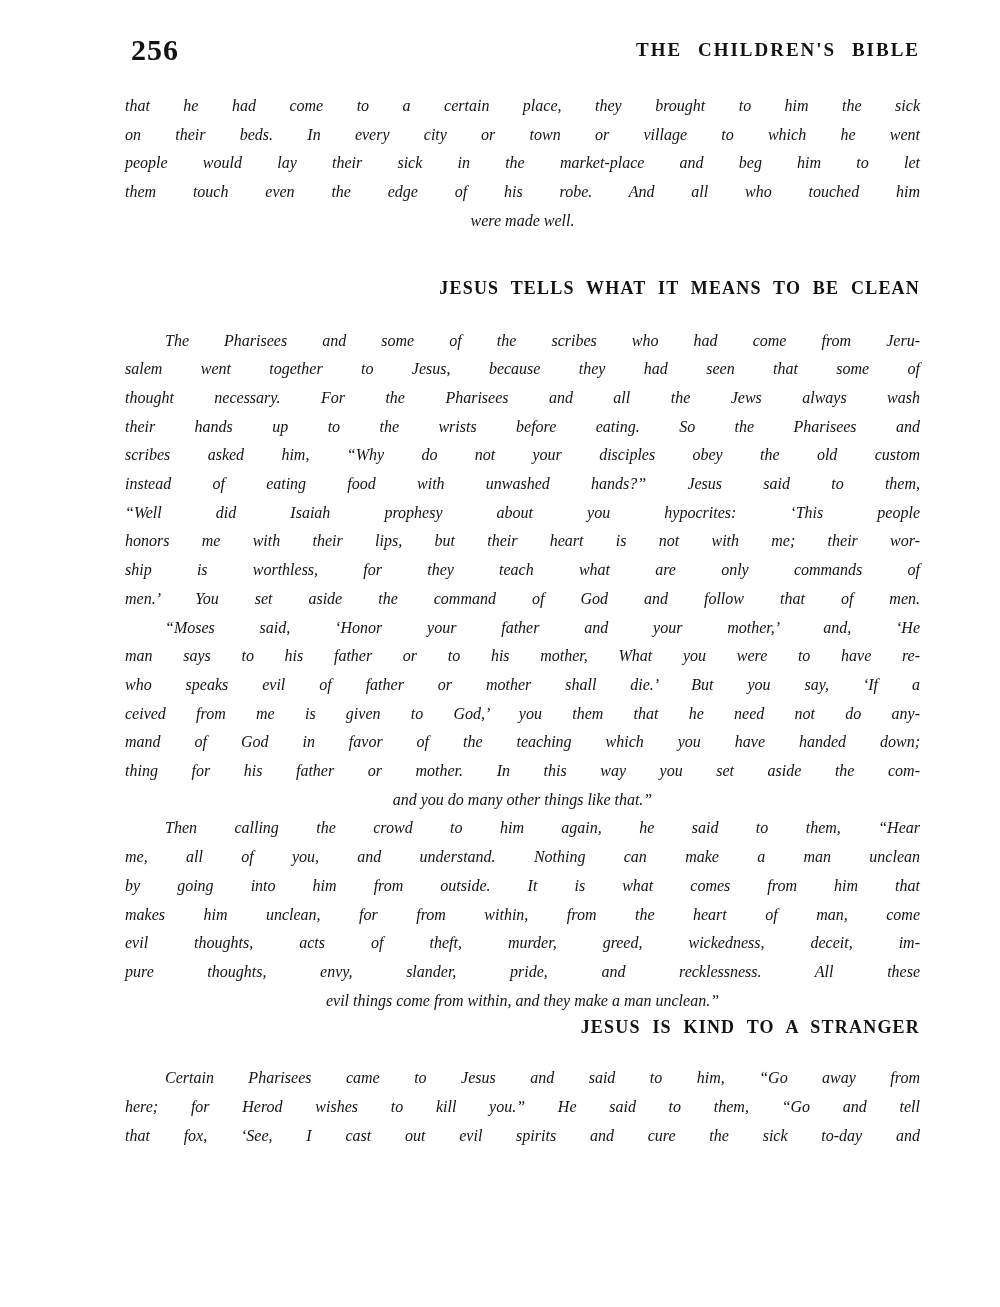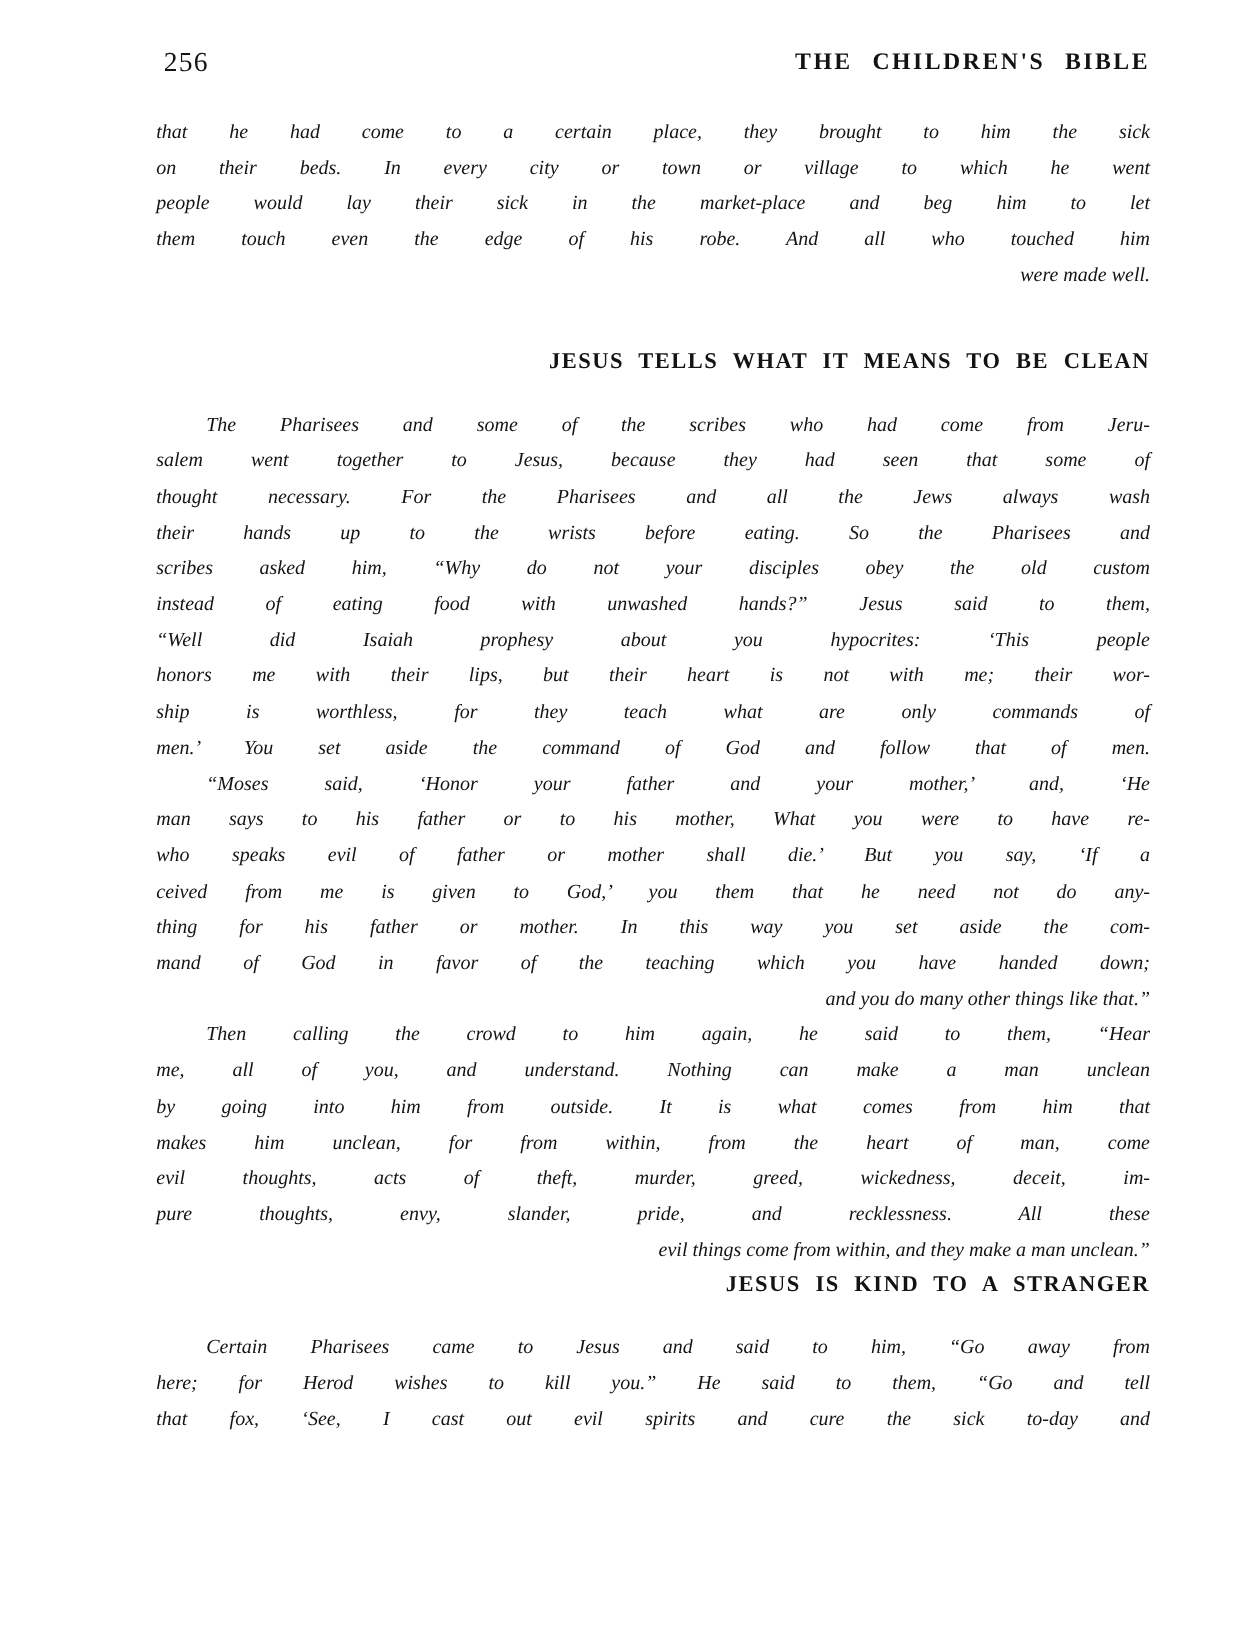--- a/index.html
+++ b/index.html
@@ -20,43 +20,43 @@
   }
   .running-head {
     position: relative;
     height: 30px;
     line-height: 30px;
   }
   .page-num {
     position: absolute;
     left: 6px;
     top: 0;
-    font-size: 22px;
-    font-weight: 400;
+    font-size: 30px;
+    font-weight: 700;
     letter-spacing: 1px;
   }
   .running-title {
     text-align: right;
     font-size: 19px;
     font-weight: 700;
     letter-spacing: 2px;
     word-spacing: 9px;
     white-space: nowrap;
   }
   .heading {
     text-align: right;
     font-size: 18px;
     font-weight: 700;
     letter-spacing: 1.2px;
     word-spacing: 6px;
     line-height: 24px;
     white-space: nowrap;
   }
   .para { font-size: 16px; line-height: 28.7px; font-style: italic; }
-  .line { text-align: right; }
+  .line { text-align: center; }
   .line.j { text-align: justify; text-align-last: justify; }
   .line.ind { text-indent: 40px; }
   
   .block-0 { margin-top: 27px; }
   .block-1 { margin-top: 40px; }
   .block-2 { margin-top: 27px; }
   .block-3 { margin-top: 0; }
   .block-4 { margin-top: 0; }
   .block-5 { }
   .block-6 { margin-top: 25px; }
@@ -89,22 +89,22 @@
           <div class="line j">“Well did Isaiah prophesy about you hypocrites: ‘This people</div>
           <div class="line j">honors me with their lips, but their heart is not with me; their wor-</div>
           <div class="line j">ship is worthless, for they teach what are only commands of</div>
           <div class="line j">men.’  You set aside the command of God and follow that of men.</div>
         </div>
         <div class="para block-3">
           <div class="line j ind">“Moses said, ‘Honor your father and your mother,’ and, ‘He</div>
           <div class="line j">man says to his father or to his mother, What you were to have re-</div>
           <div class="line j">who speaks evil of father or mother shall die.’  But you say, ‘If a</div>
           <div class="line j">ceived from me is given to God,’ you them that he need not do any-</div>
+          <div class="line j">mand of God in favor of the teaching which you have handed down;</div>
           <div class="line j">thing for his father or mother.  In this way you set aside the com-</div>
-          <div class="line j">mand of God in favor of the teaching which you have handed down;</div>
           <div class="line">and you do many other things like that.”</div>
         </div>
         <div class="para block-4">
           <div class="line j ind">Then calling the crowd to him again, he said to them, “Hear</div>
           <div class="line j">me, all of you, and understand.  Nothing can make a man unclean</div>
           <div class="line j">by going into him from outside.  It is what comes from him that</div>
           <div class="line j">makes him unclean, for from within, from the heart of man, come</div>
           <div class="line j">evil thoughts, acts of theft, murder, greed, wickedness, deceit, im-</div>
           <div class="line j">pure thoughts, envy, slander, pride, and recklessness.  All these</div>
           <div class="line">evil things come from within, and they make a man unclean.”</div>

